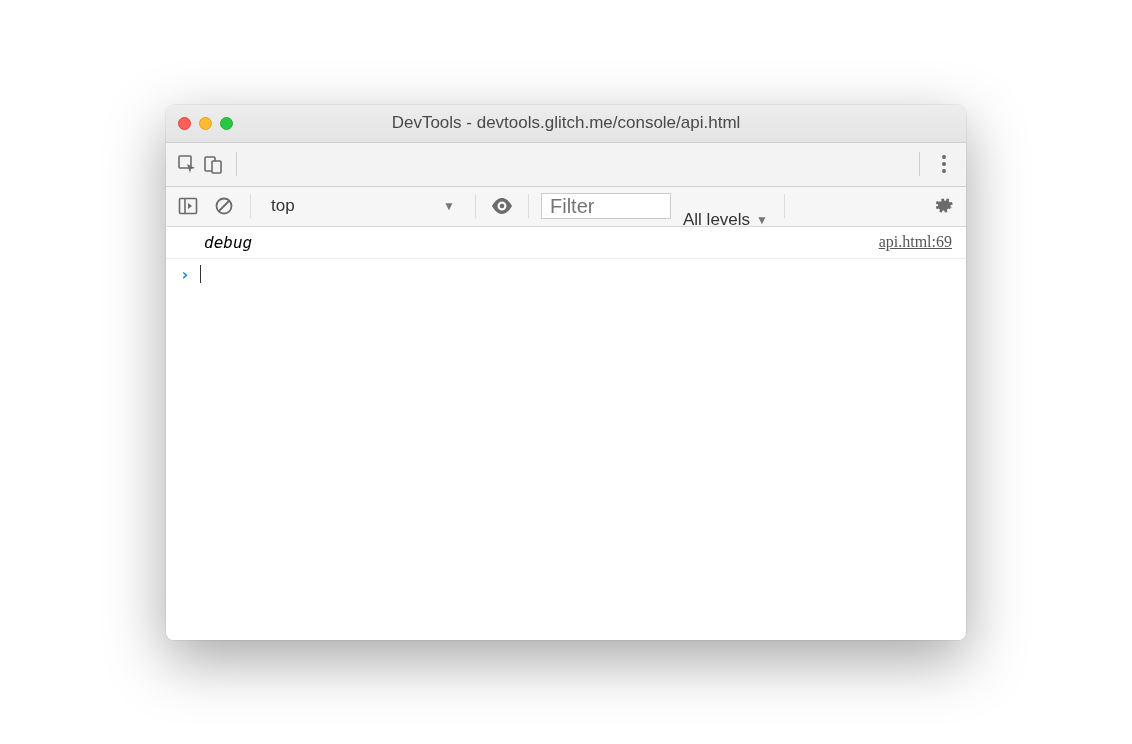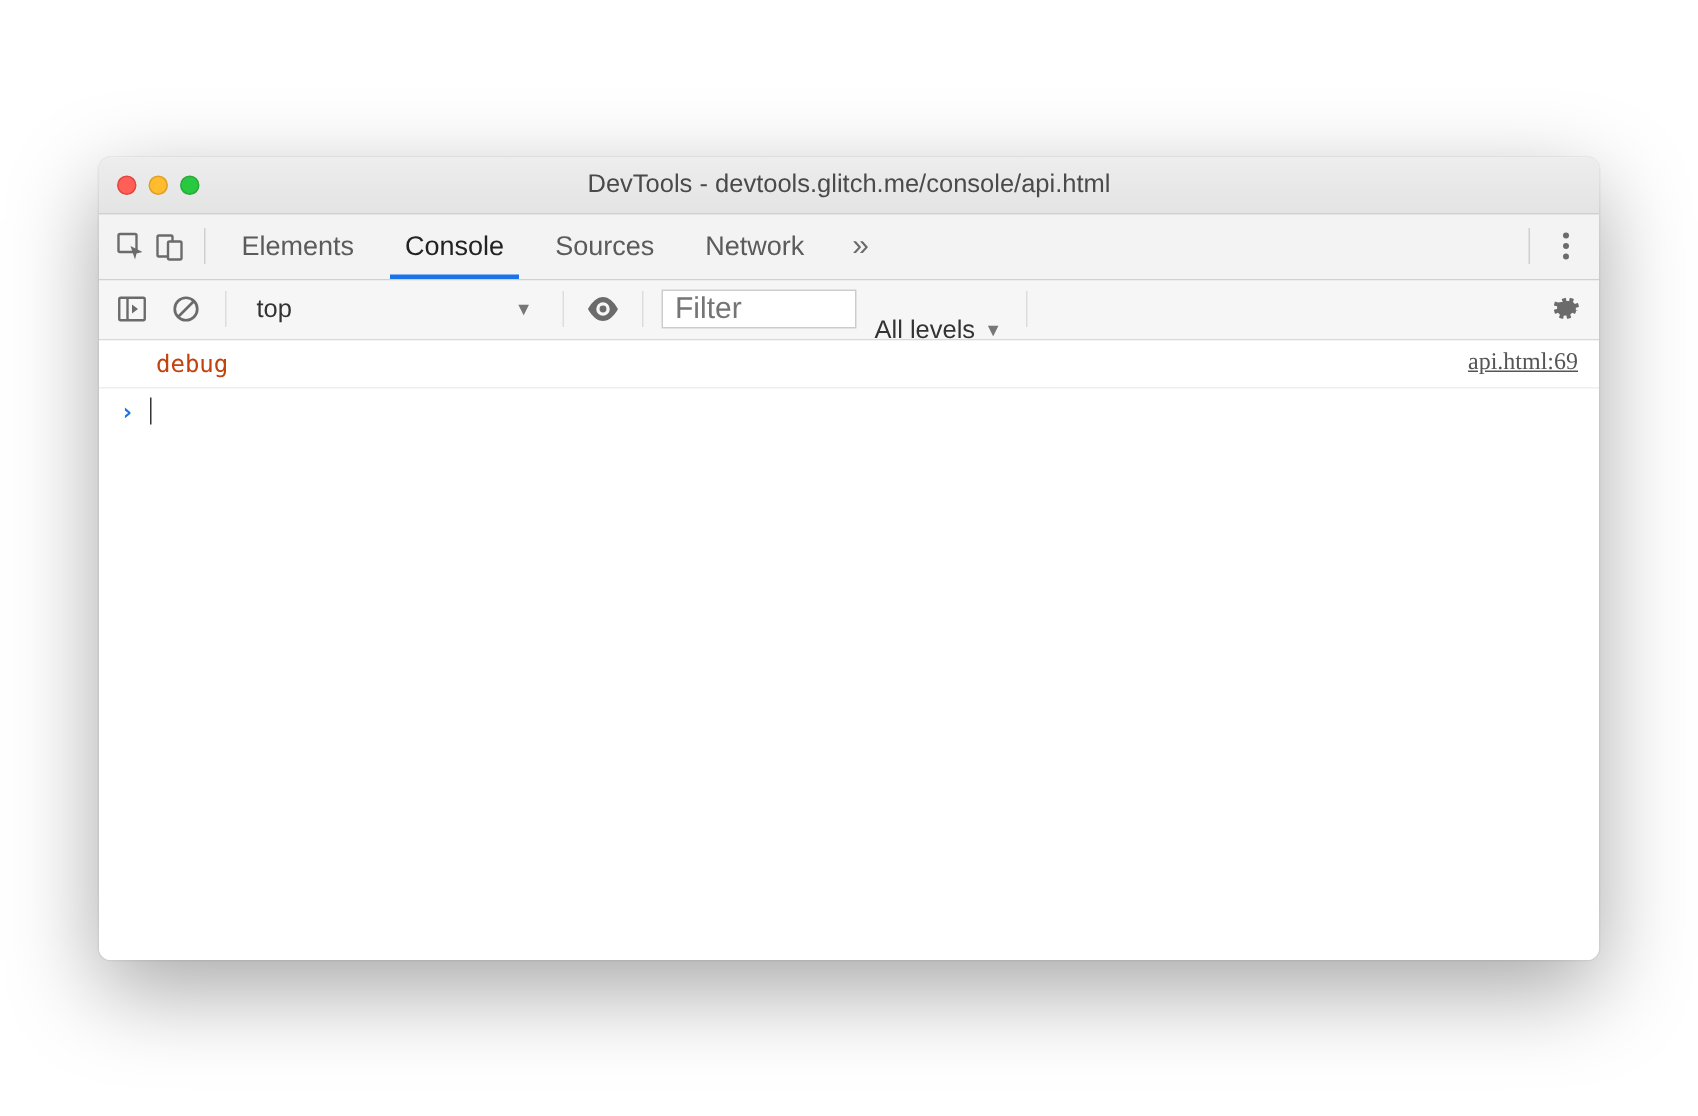--- a/index.html
+++ b/index.html
@@ -6,21 +6,21 @@
     body {
       font-family: -apple-system, BlinkMacSystemFont, "Segoe UI", Helvetica, Arial, sans-serif;
       background: #fff;
       display: flex;
       justify-content: center;
       align-items: center;
       width: 1132px;
       height: 744px;
     }
     .window {
-      width: 1000px;
+      width: 800px;
       height: 535px;
       background: #fff;
       border-radius: 8px;
       box-shadow: 0 20px 60px rgba(0,0,0,0.35), 0 0 0 1px rgba(0,0,0,0.05);
       overflow: hidden;
       display: flex;
       flex-direction: column;
     }
     .titlebar {
       height: 38px;
@@ -105,21 +105,21 @@
     }
     .gear { margin-left: auto; }
 
     .console-body { flex:1; background:#fff; overflow:auto; font-family: Menlo, Consolas, monospace; }
     .row {
       display:flex; align-items:center; justify-content:space-between;
       padding: 6px 14px 6px 38px;
       border-bottom: 1px solid #eee;
       font-size: 16px;
     }
-    .msg { color:#c2410c; }
+    .msg { color:#000000;font-style:italic; }
     .src { color:#555; text-decoration: underline; cursor:pointer; font-family: Liberation Serif, serif; }
     .prompt-row { display:flex; align-items:center; padding: 6px 14px; gap:10px; }
     .prompt-caret { color:#1a73e8; font-weight:bold; font-size:16px; }
     .cursor {
       width: 1px; height: 18px; background:#333;
       animation: blink 1s steps(1) infinite;
     }
     @keyframes blink { 50% { opacity:0; } }
 
     svg { display:block; }
@@ -145,27 +145,20 @@
         <path d="M10 10 L18 14 L14 15 L13 19 Z" fill="#6b6b6b" stroke="none"></path>
       </svg>
     </div>
     <div class="icon-btn">
       <svg width="20" height="20" viewBox="0 0 20 20" fill="none" stroke="#6b6b6b" stroke-width="1.6">
         <rect x="2" y="3" width="10" height="14" rx="1"></rect>
         <rect x="9" y="7" width="9" height="12" rx="1" fill="#f3f3f3"></rect>
       </svg>
     </div>
     <div class="sep"></div>
-    <div class="tabs">
-      <div class="tab">Elements</div>
-      <div class="tab active">Console</div>
-      <div class="tab">Sources</div>
-      <div class="tab">Network</div>
-      <div class="more-tabs">»</div>
-    </div>
     <div class="spacer"></div>
     <div class="sep"></div>
     <div class="kebab">
       <span></span>
         <span></span>
         <span></span>
     </div>
   </div>
 
   <div class="filterbar">

